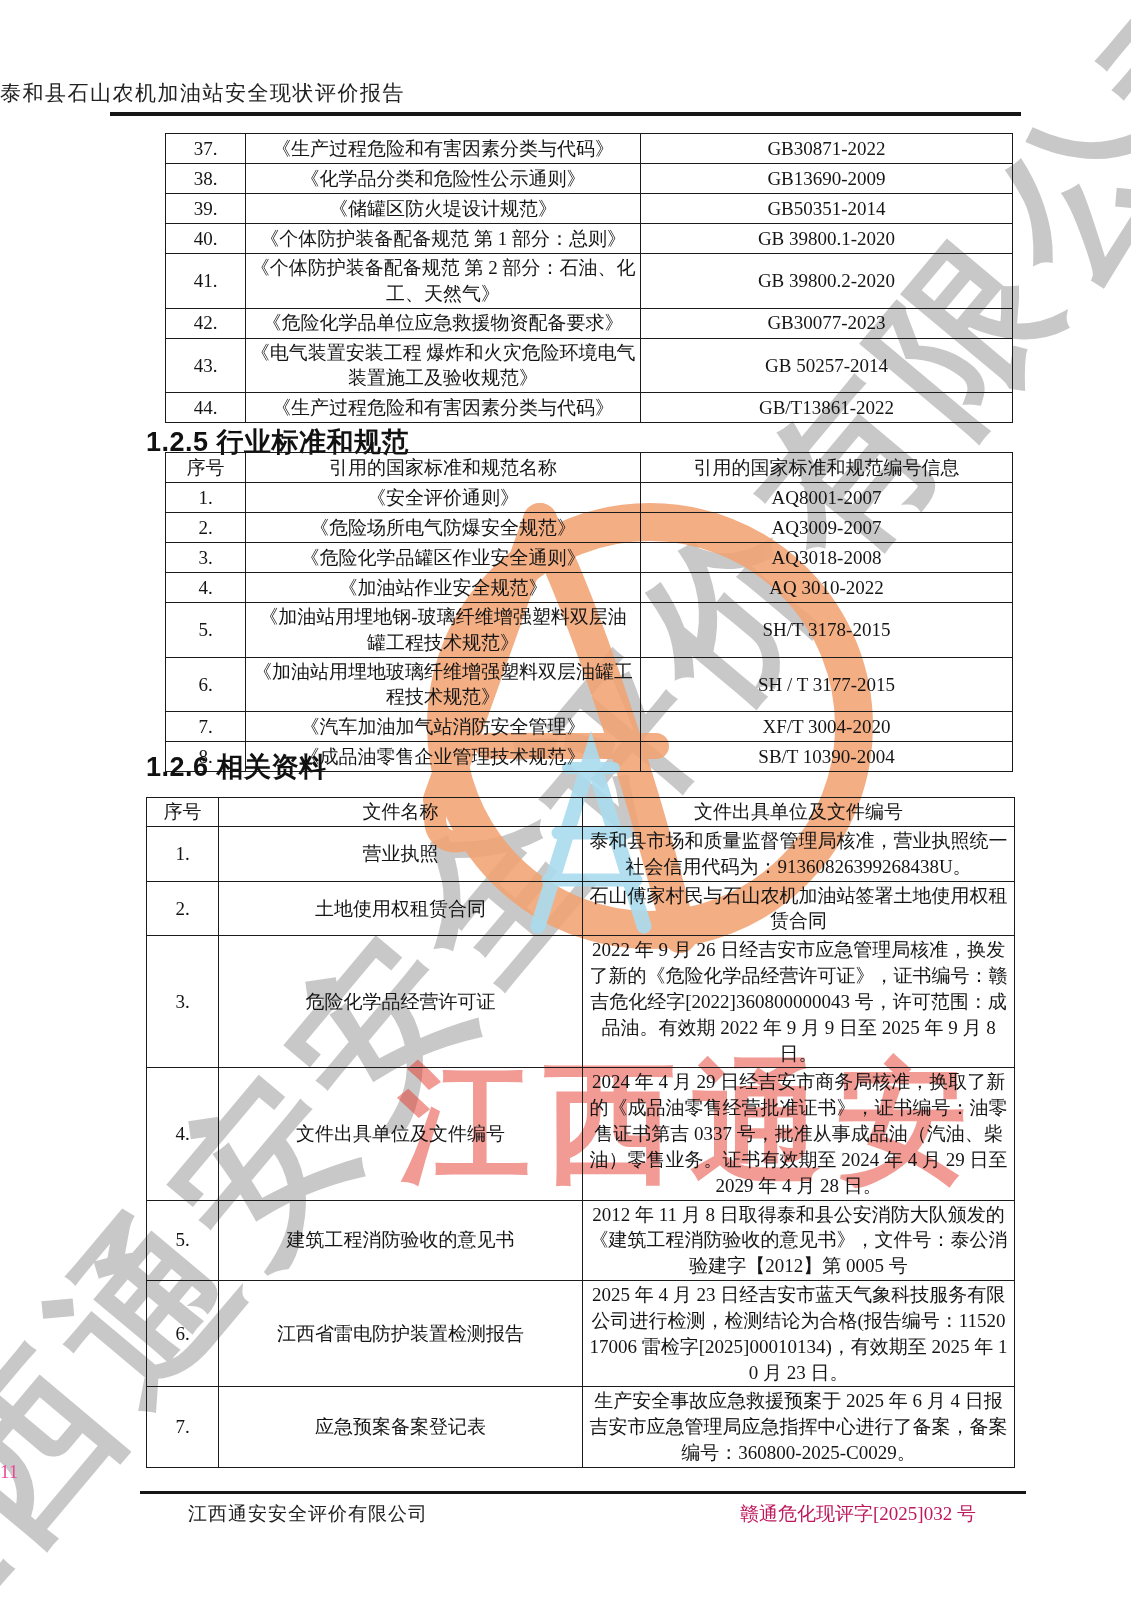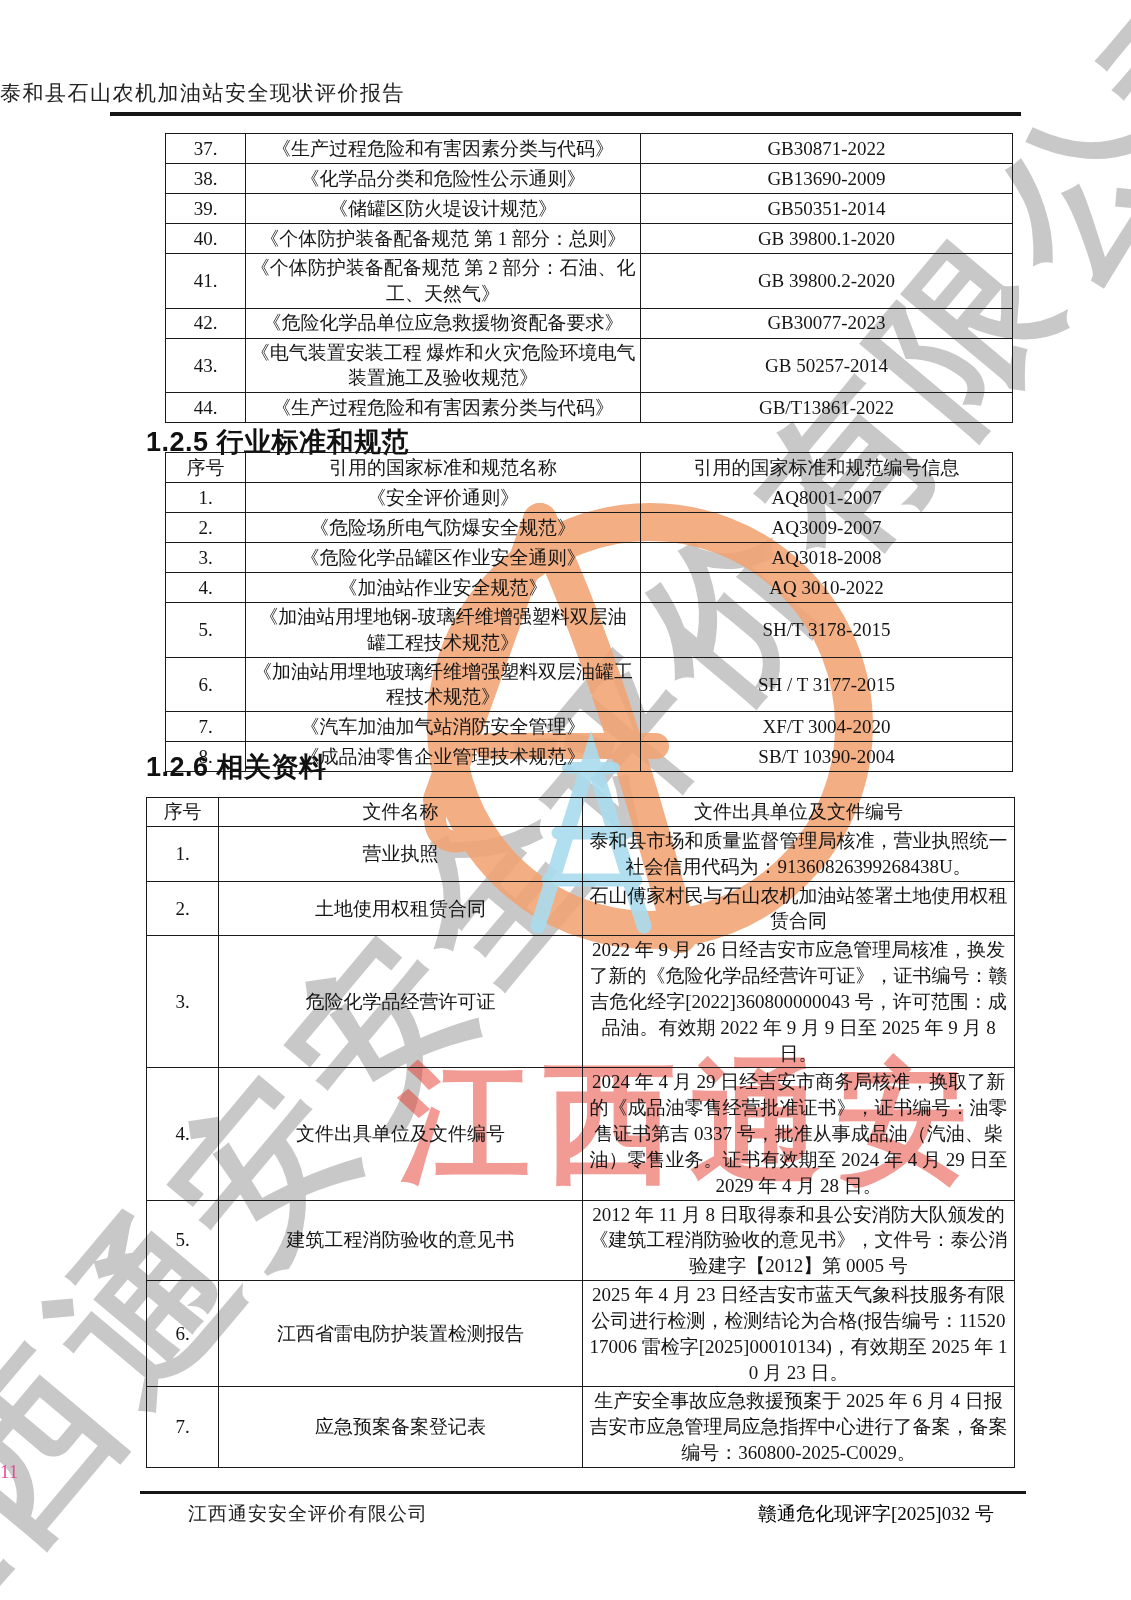--- a/index.html
+++ b/index.html
@@ -55,21 +55,21 @@
   }
   #table1 td,#table2 td,#table2 th{height:27px;}
   #table3 td,#table3 th{height:26px;}
   .num-cell{font-family:"Liberation Serif", serif;}
   .pagenum{
     position:absolute;top:1461px;left:0;width:100%;
     text-align:left;font-size:19px;color:#ec4899;
   }
   .footer-rule{position:absolute;top:1491px;left:140px;width:886px;height:3px;background:#161616;}
   .footer-left{position:absolute;top:1501px;left:188px;font-size:19px;color:#222;letter-spacing:1px;}
-  .footer-right{position:absolute;top:1501px;left:740px;width:272px;text-align:center;font-size:19px;color:#000000;}
+  .footer-right{position:absolute;top:1501px;left:740px;width:272px;text-align:left;font-size:19px;color:#be185d;}
 </style>
 </head>
 <body>
 
 <div class="wm-layer">
   <div class="wm-diagonal">江西通安安全评价有限公司</div>
   <div class="wm-red">江西通安</div>
   <svg class="wm-seal" viewBox="0 0 470 490" xmlns="http://www.w3.org/2000/svg">
     <g opacity="0.88">
       <circle cx="232" cy="238" r="204" fill="none" stroke="#f2a373" stroke-width="38"></circle>

